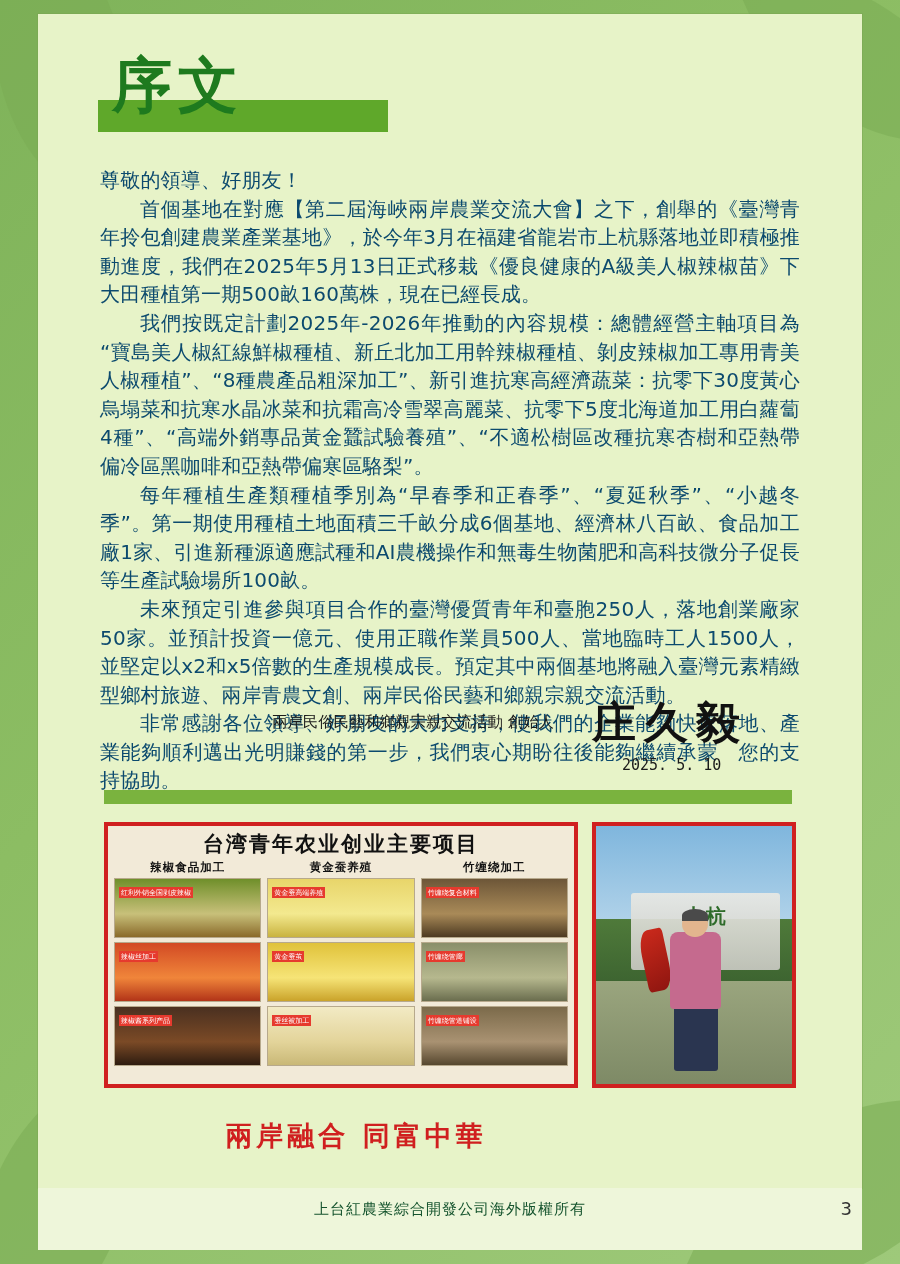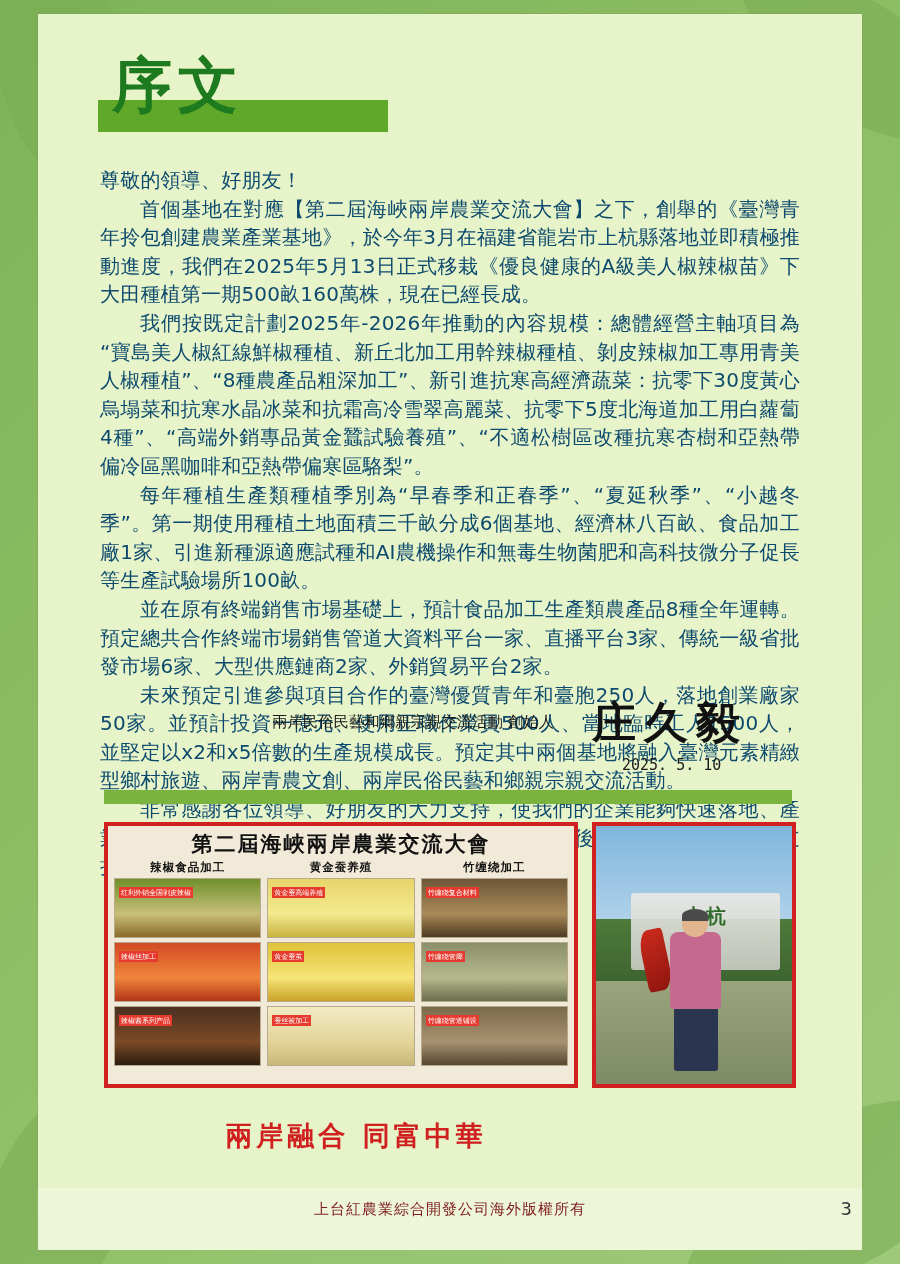--- a/index.html
+++ b/index.html
@@ -289,21 +289,21 @@
 
   
   .footer-text {
     position: absolute;
     left: 0;
     top: 1200px;
     width: 900px;
     text-align: center;
     font-family: "DejaVu Sans", sans-serif;
     font-size: 15px;
-    color: #7f1d1d;
+    color: #14532d;
     letter-spacing: 1px;
   }
   .page-number {
     position: absolute;
     right: 48px;
     top: 1198px;
     font-family: "DejaVu Sans", sans-serif;
     font-size: 18px;
     color: #333;
   }
@@ -324,37 +324,36 @@
 <div class="title-wrap">
   <div class="title-bar"></div>
   <div class="title-text">序文</div>
 </div>
 
 <div class="body-text">
   <p class="no-indent">尊敬的領導、好朋友！</p>
   <p>首個基地在對應【第二屆海峽兩岸農業交流大會】之下，創舉的《臺灣青年拎包創建農業產業基地》，於今年3月在福建省龍岩市上杭縣落地並即積極推動進度，我們在2025年5月13日正式移栽《優良健康的A級美人椒辣椒苗》下大田種植第一期500畝160萬株，現在已經長成。</p>
   <p>我們按既定計劃2025年-2026年推動的內容規模：總體經營主軸項目為“寶島美人椒紅線鮮椒種植、新丘北加工用幹辣椒種植、剝皮辣椒加工專用青美人椒種植”、“8種農產品粗深加工”、新引進抗寒高經濟蔬菜：抗零下30度黃心烏塌菜和抗寒水晶冰菜和抗霜高冷雪翠高麗菜、抗零下5度北海道加工用白蘿蔔4種”、“高端外銷專品黃金蠶試驗養殖”、“不適松樹區改種抗寒杏樹和亞熱帶偏冷區黑咖啡和亞熱帶偏寒區駱梨”。</p>
   <p>每年種植生產類種植季別為“早春季和正春季”、“夏延秋季”、“小越冬季”。第一期使用種植土地面積三千畝分成6個基地、經濟林八百畝、食品加工廠1家、引進新種源適應試種和AI農機操作和無毒生物菌肥和高科技微分子促長等生產試驗場所100畝。</p>
-  <p>並在原有終端銷售市場基礎上，預計食品加工生產類農產品8種全年運轉。預定總共合作終端市場銷售管道大資料平台一家、直播平台3家、傳統一級省批發市場6家、大型供應鏈商2家、外銷貿易平台2家。</p>
   <p>未來預定引進參與項目合作的臺灣優質青年和臺胞250人，落地創業廠家50家。並預計投資一億元、使用正職作業員500人、當地臨時工人1500人，並堅定以x2和x5倍數的生產規模成長。預定其中兩個基地將融入臺灣元素精緻型鄉村旅遊、兩岸青農文創、兩岸民俗民藝和鄉親宗親交流活動。</p>
   <p>非常感謝各位領導、好朋友的大力支持，使我們的企業能夠快速落地、產業能夠順利邁出光明賺錢的第一步，我們衷心期盼往後能夠繼續承蒙　您的支持協助。</p>
 </div>
 
 <div class="sign-area">
   <div class="sign-company">兩岸民俗民藝和鄉親宗親交流活動 創始人</div>
   <div class="sign-name">庄久毅</div>
   <div class="sign-date">2025. 5. 10</div>
 </div>
 
 <div class="sep-bar"></div>
 
 <div class="images-row">
 
   <div class="poster">
-    <div class="poster-title">第二屆海峽兩岸農業交流大會</div>
+    <div class="poster-title">台湾青年农业创业主要项目</div>
     <div class="poster-cols">
 
 
       <div class="poster-col">
         <div class="poster-col-head">辣椒食品加工</div>
         <div class="cellbox c-food-1">
           <span class="tag">红利外销全国剥皮辣椒</span>
         </div>
         <div class="cellbox c-food-2">
           <span class="tag">辣椒丝加工</span>

